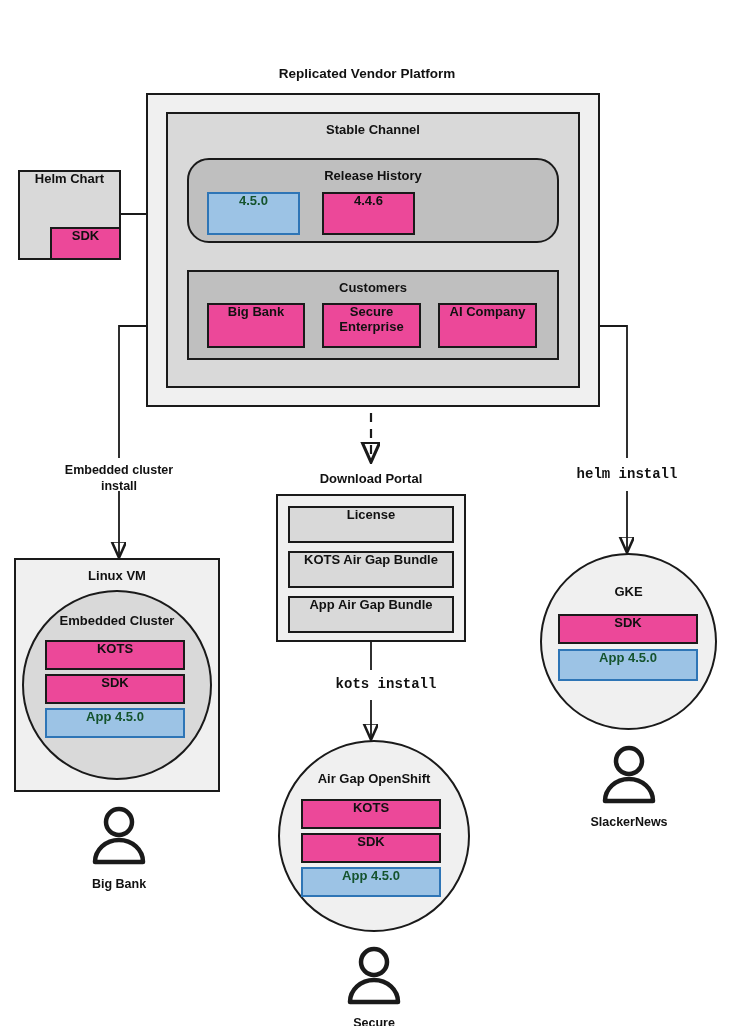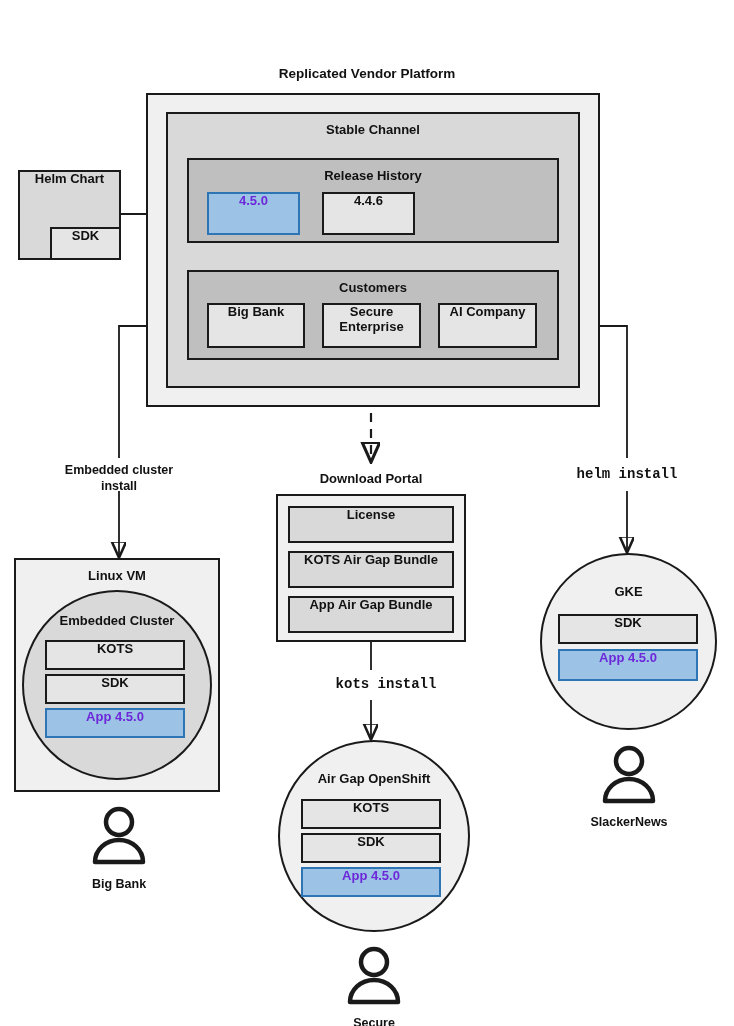--- a/index.html
+++ b/index.html
@@ -34,22 +34,22 @@
   }
   .box.label-top {
     align-items: flex-start;
     padding-top: 9px;
   }
 
   
   .fill-light   { background: #f0f0f0; }
   .fill-mid     { background: #d9d9d9; }
   .fill-dark    { background: #bfbfbf; }
-  .fill-white   { background: #e5e5e5; }
-  .fill-blue    { background: #9cc3e5; border-color: #2e75b6; color: #6d28d9; }
+  .fill-white   { background: #ec4899; }
+  .fill-blue    { background: #9cc3e5; border-color: #2e75b6; color: #14532d; }
 
   
   .title {
     font-weight: bold;
     font-size: 13px;
     color: #111111;
     text-align: center;
     line-height: 1.25;
   }
   .mono {
@@ -118,21 +118,21 @@
   <div class="abs box fill-white" style="left:50px; top:179px; width:71px; height:33px; font-size:13px;">
     <span>SDK</span>
   </div>
 
   <div class="abs box label-top fill-light" style="left:146px; top:45px; width:454px; height:314px;"></div>
 
   <div class="abs box label-top fill-mid" style="left:166px; top:64px; width:414px; height:276px; font-size:13px;">
     <span>Stable Channel</span>
   </div>
 
-  <div class="abs box label-top fill-dark" style="left:187px; top:110px; width:372px; height:85px; font-size:13px;">
+  <div class="abs box label-top fill-dark" style="left:187px; top:110px; width:372px; height:85px; font-size:13px;border-radius:22px;">
     <span>Release History</span>
   </div>
   <div class="abs box fill-blue" style="left:207px; top:144px; width:93px; height:43px; font-size:13px;">
     <span>4.5.0</span>
   </div>
   <div class="abs box fill-white" style="left:322px; top:144px; width:93px; height:43px; font-size:13px;">
     <span>4.4.6</span>
   </div>
 
   <div class="abs box label-top fill-dark" style="left:187px; top:222px; width:372px; height:90px; font-size:13px;">

